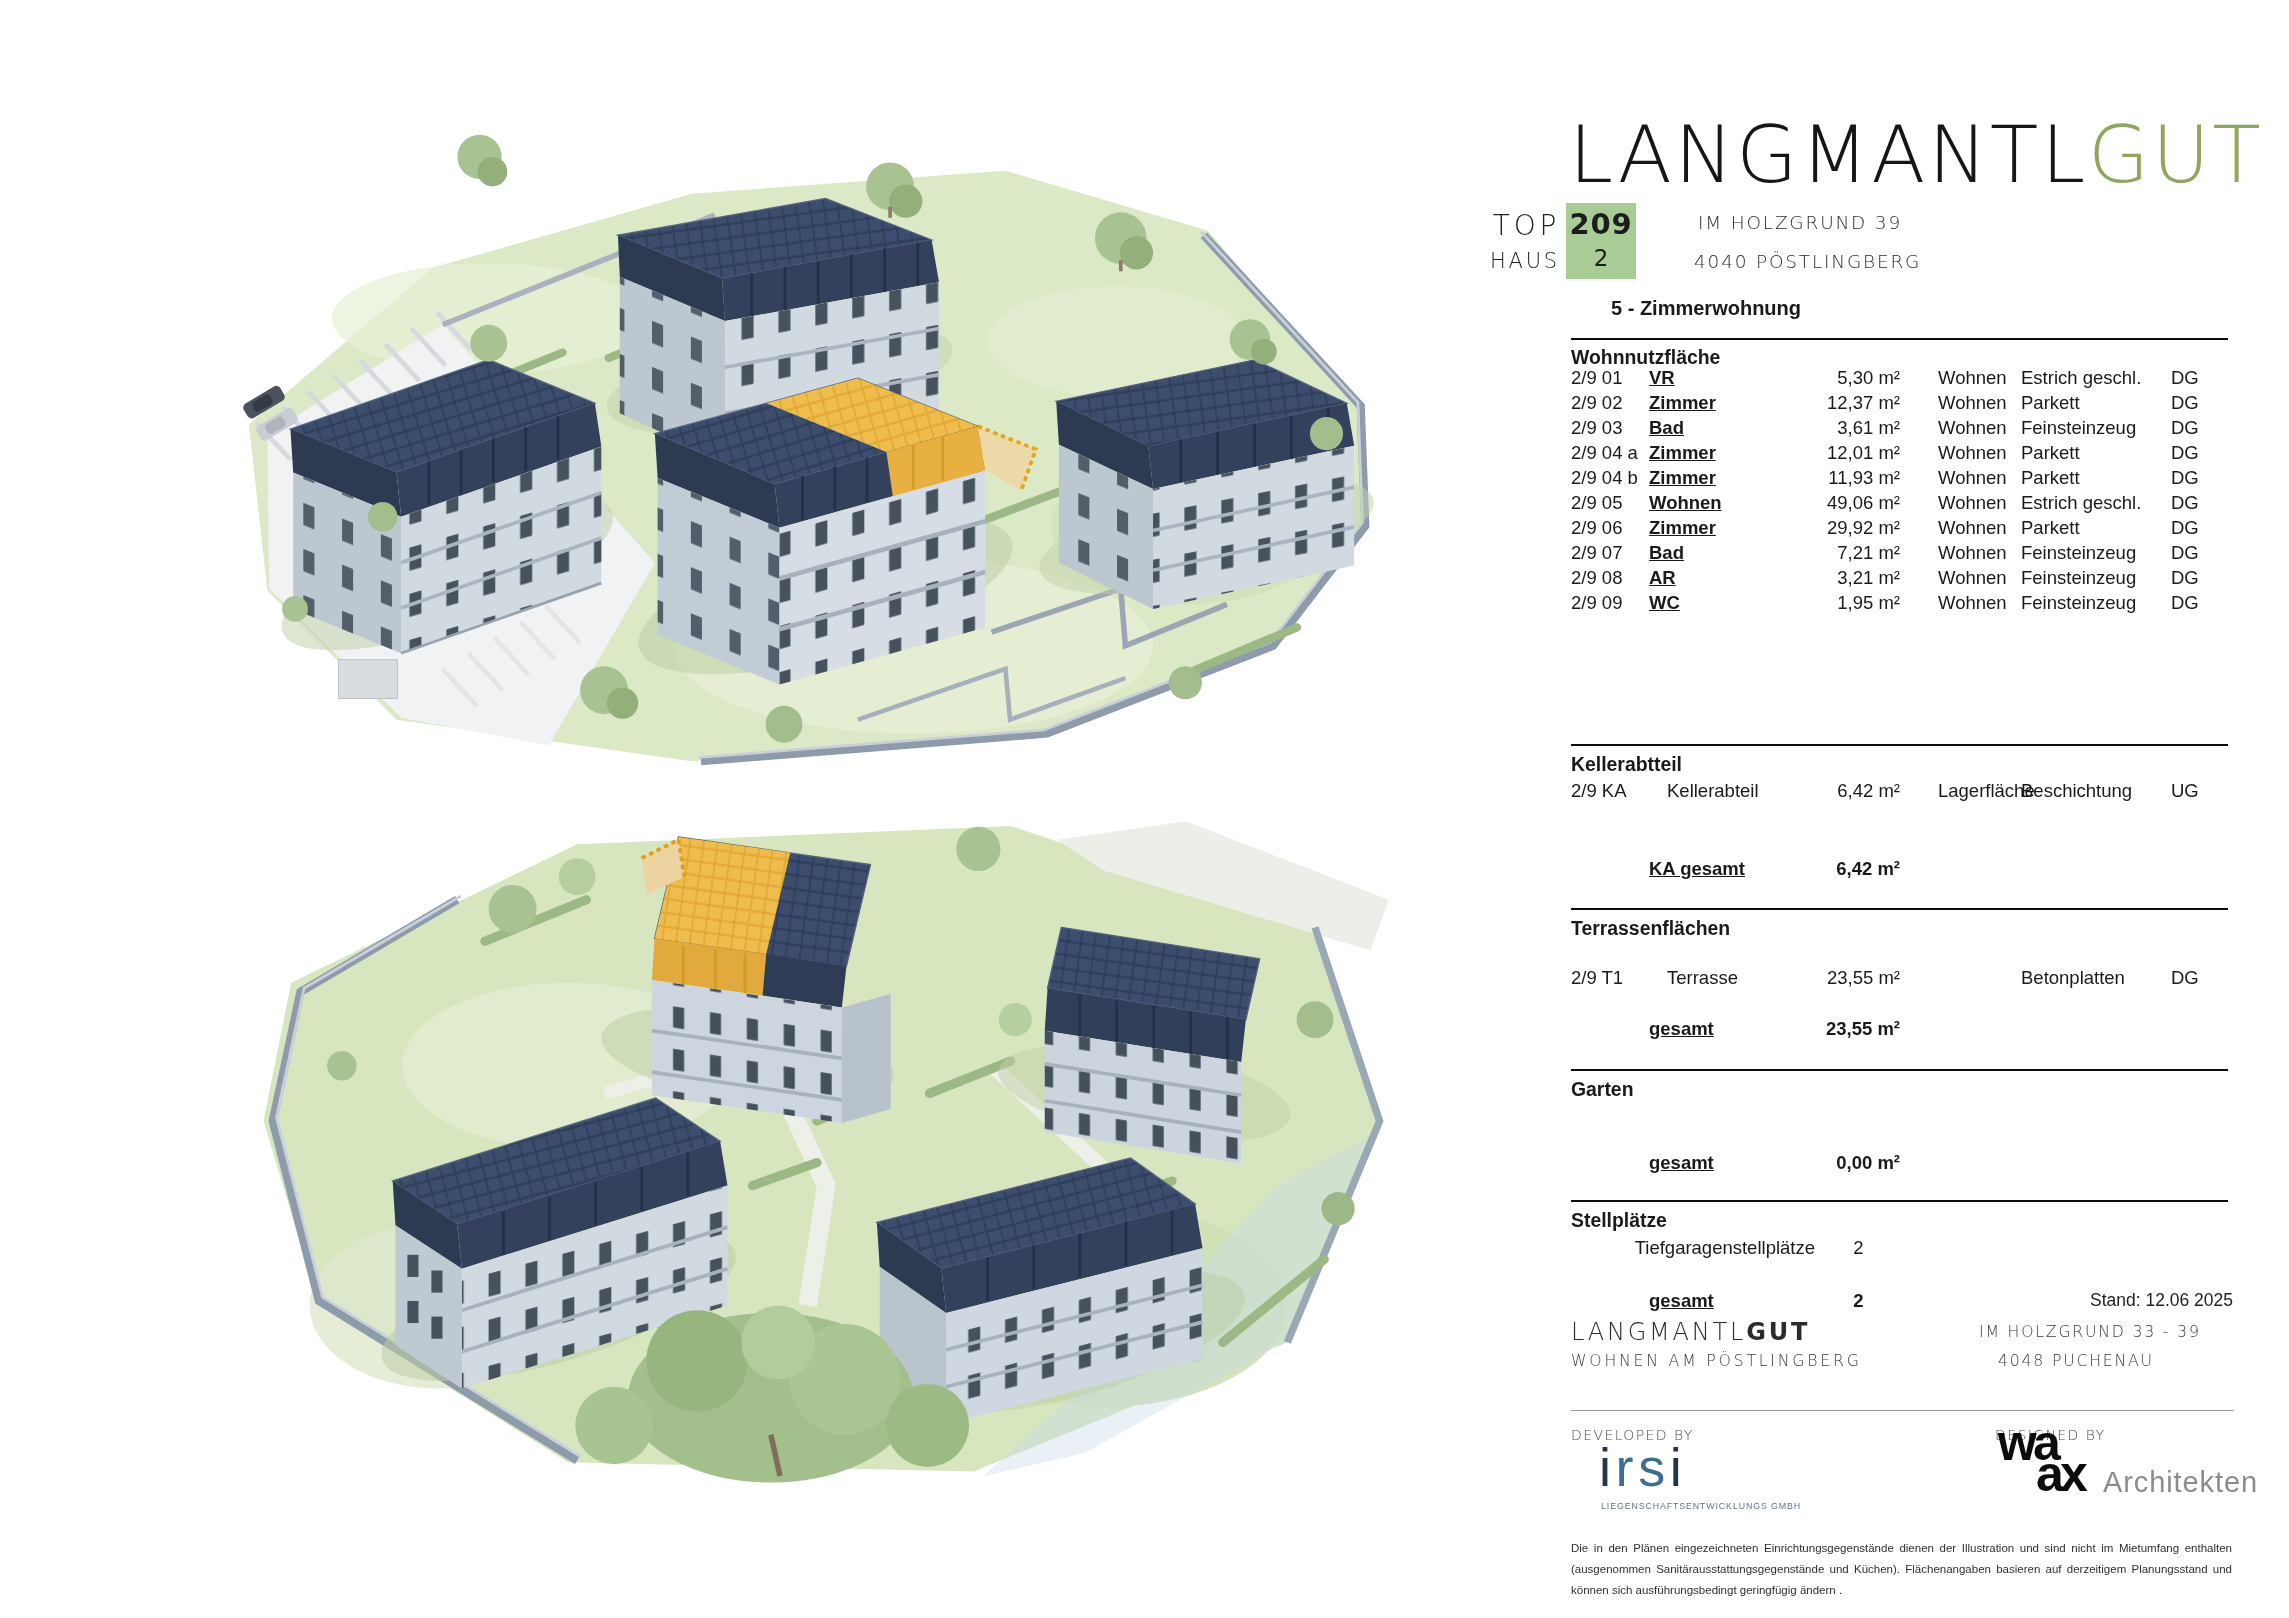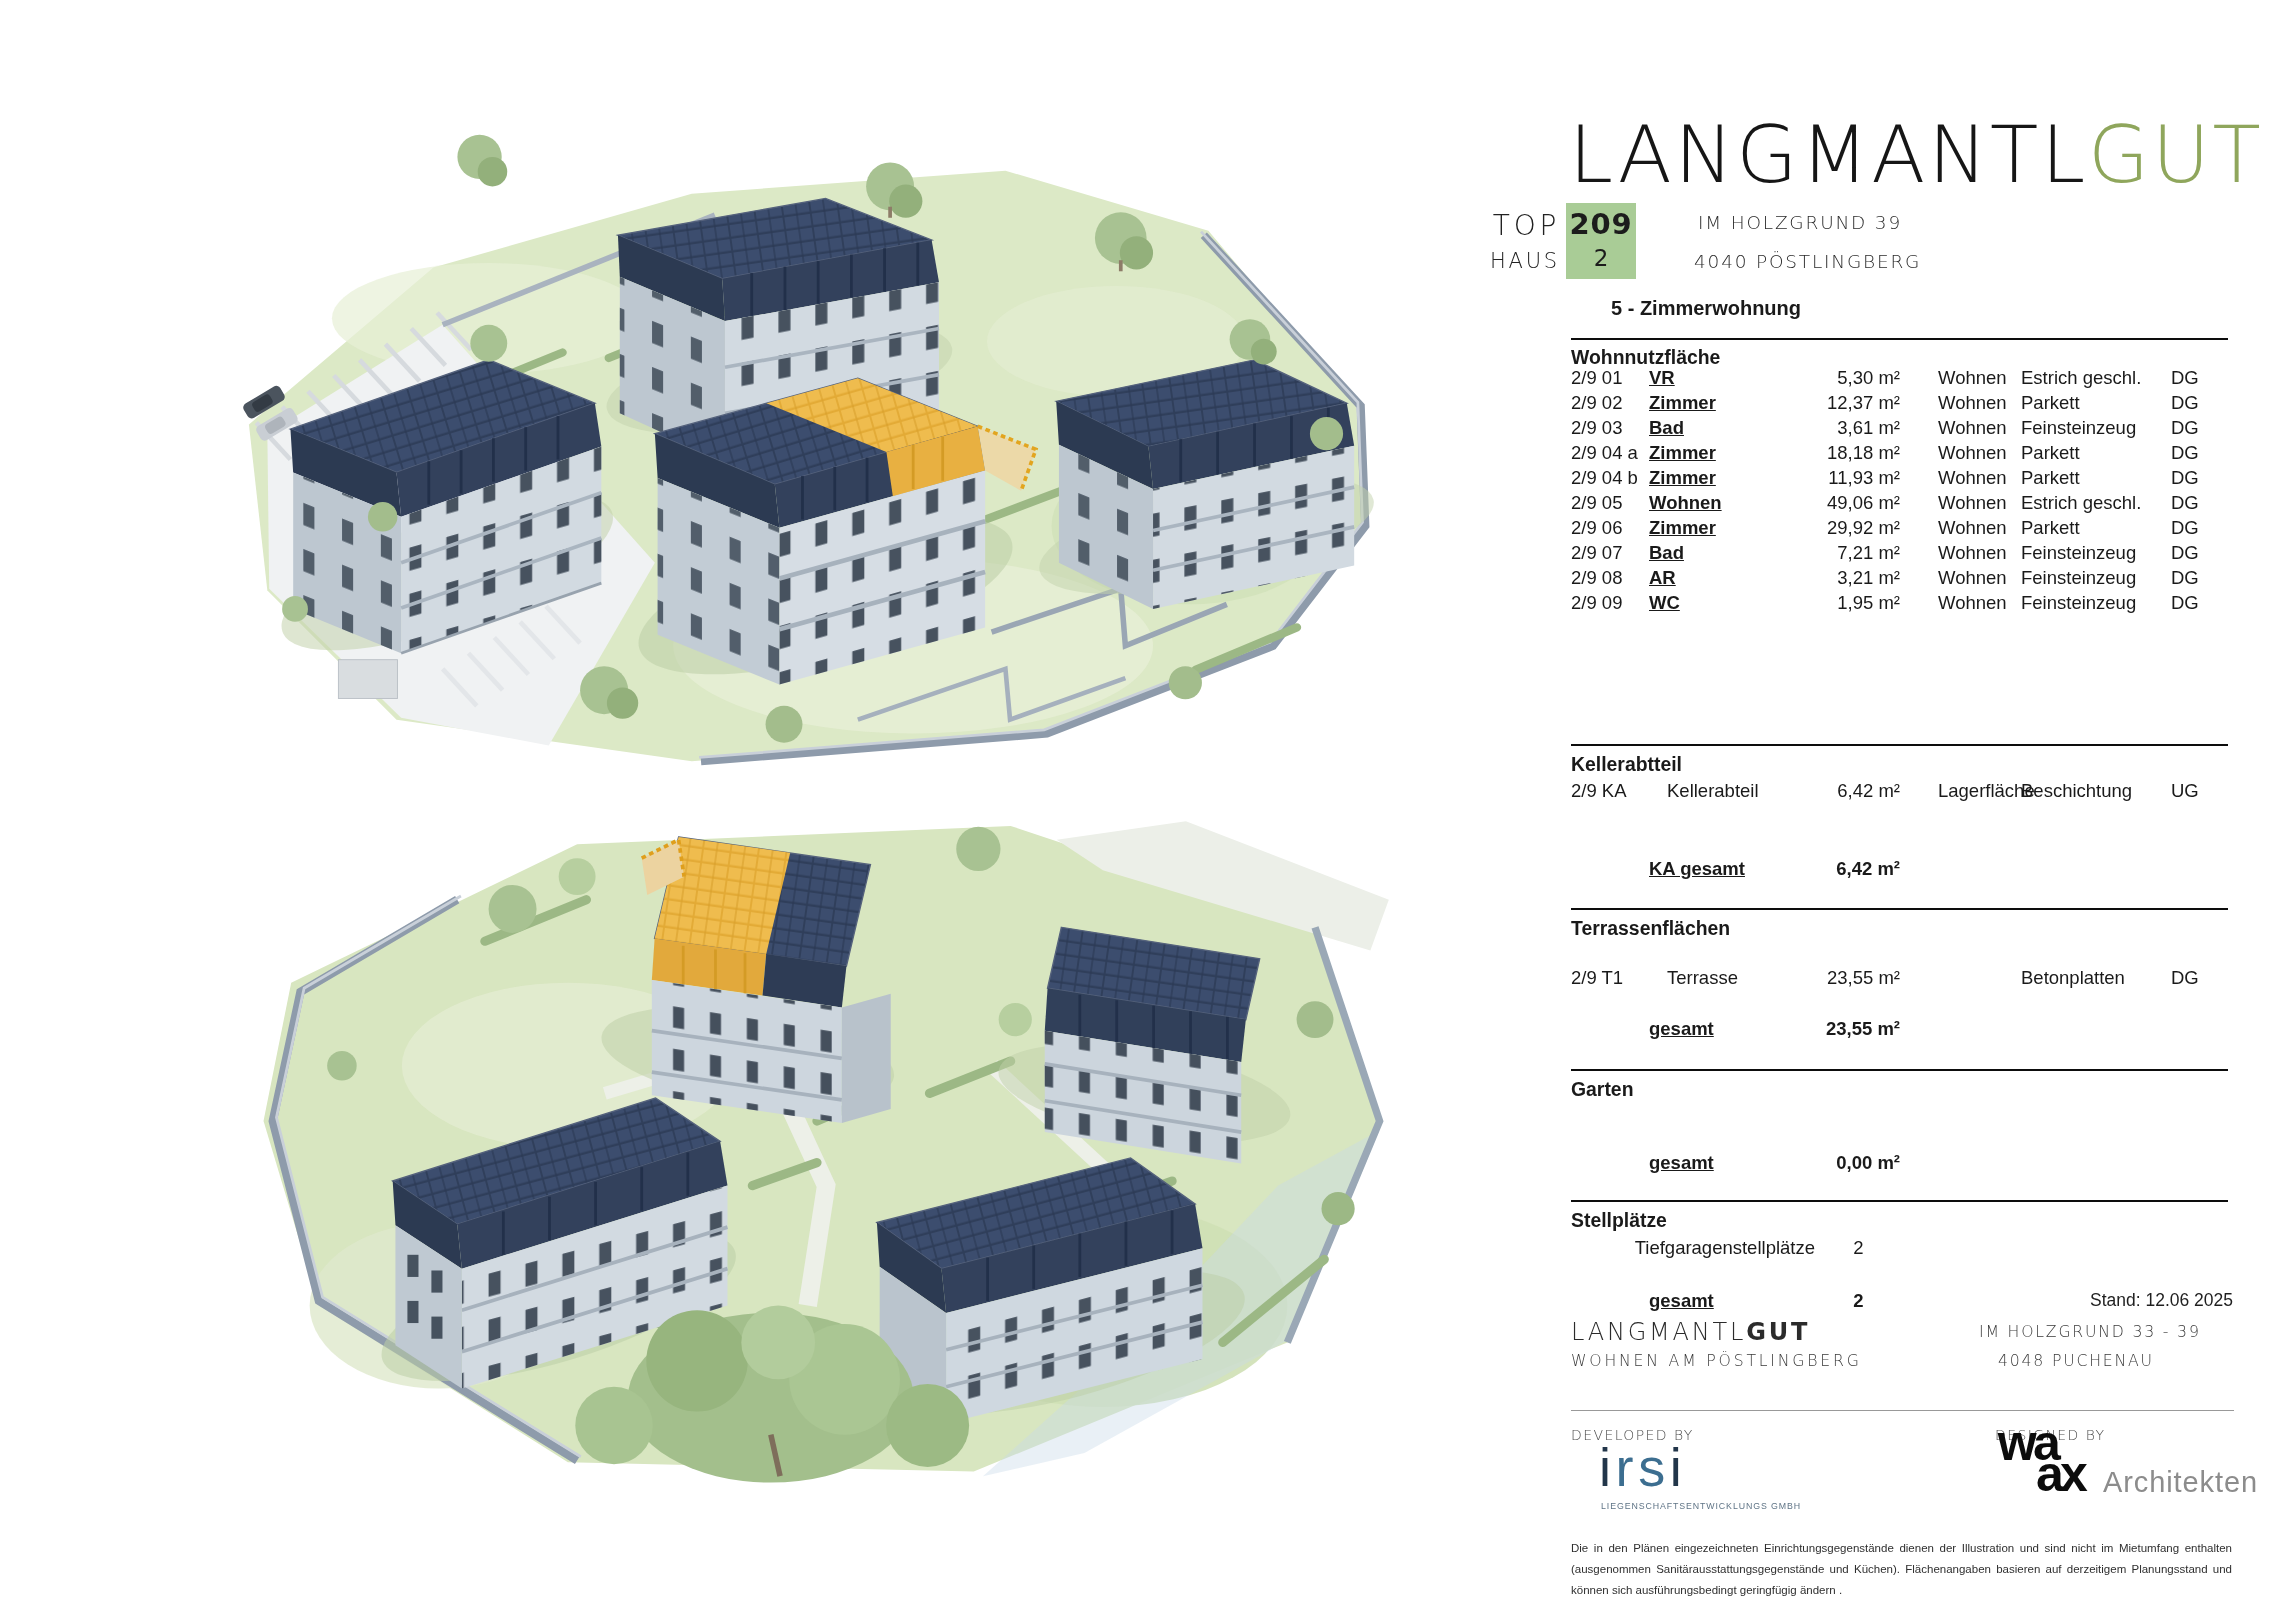--- a/index.html
+++ b/index.html
@@ -436,21 +436,21 @@
     <span class="c1">2/9 03</span>
       <span class="c2">Bad</span>
       <span class="c3">3,61 m²</span>
       <span class="c4">Wohnen</span>
       <span class="c5">Feinsteinzeug</span>
       <span class="c6">DG</span>
   </div>
   <div class="trow" style="top:442px;">
     <span class="c1">2/9 04 a</span>
       <span class="c2">Zimmer</span>
-      <span class="c3">18,18 m²</span>
+      <span class="c3">12,01 m²</span>
       <span class="c4">Wohnen</span>
       <span class="c5">Parkett</span>
       <span class="c6">DG</span>
   </div>
   <div class="trow" style="top:467px;">
     <span class="c1">2/9 04 b</span>
       <span class="c2">Zimmer</span>
       <span class="c3">11,93 m²</span>
       <span class="c4">Wohnen</span>
       <span class="c5">Parkett</span>

